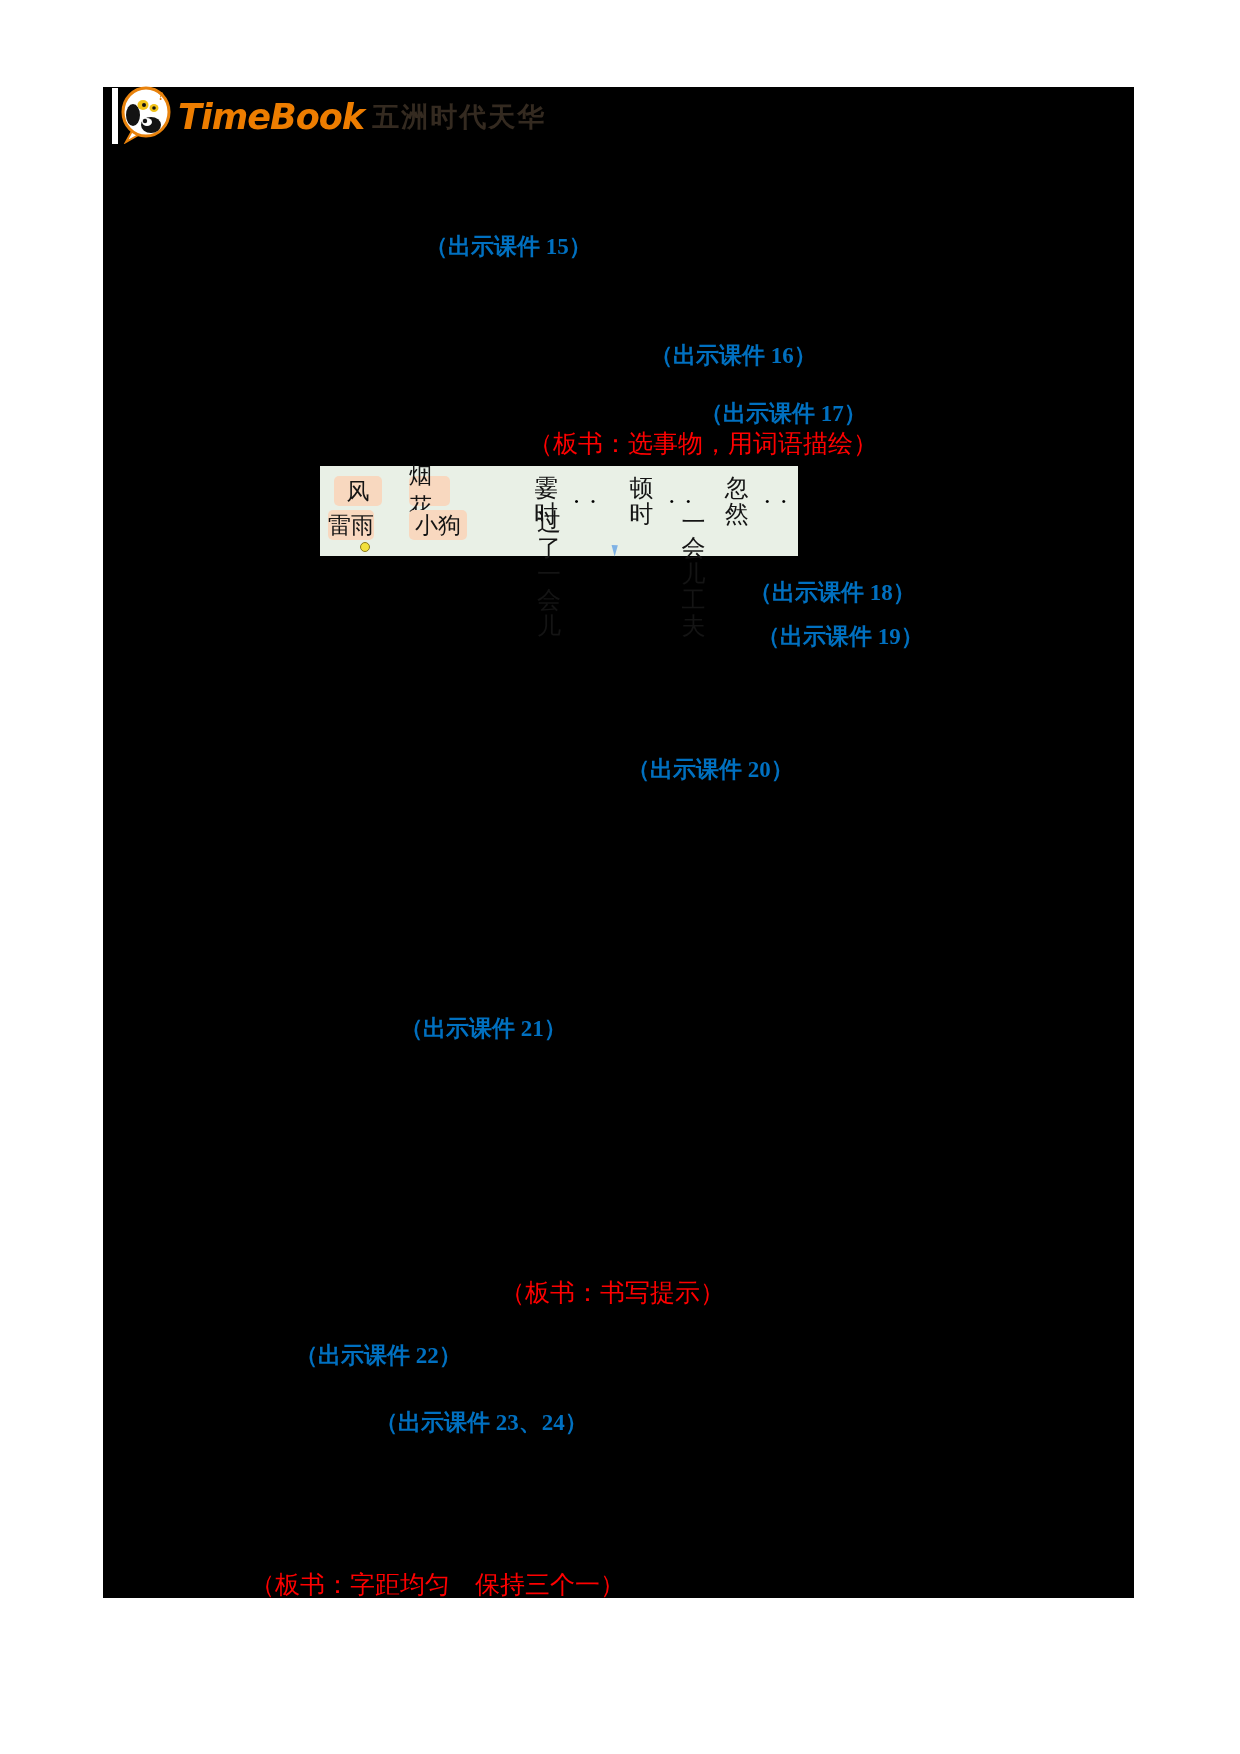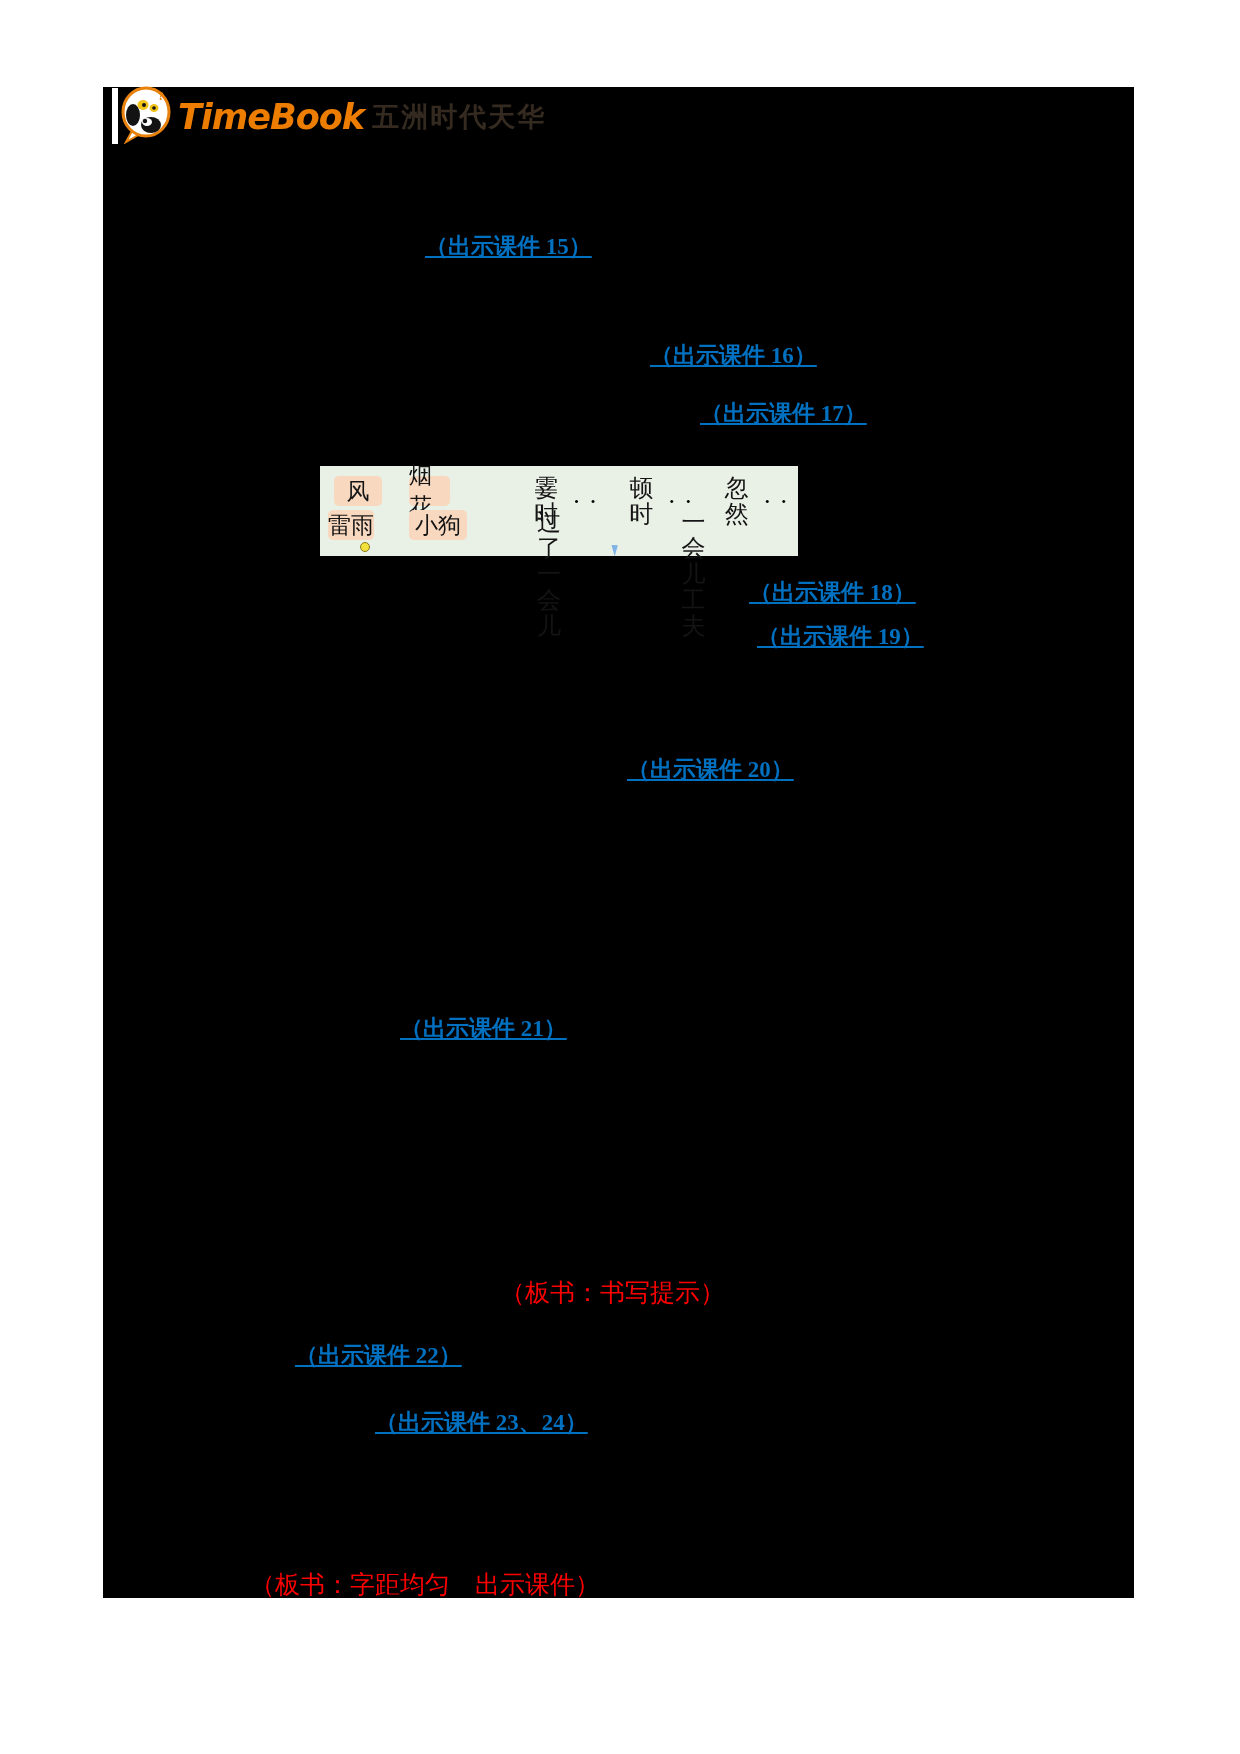--- a/index.html
+++ b/index.html
@@ -11,21 +11,21 @@
   .logo { position:absolute; left:112px; top:88px; height:58px; display:flex; align-items:center; }
   .logo-strip { position:absolute; left:0; top:0; width:6px; height:56px; background:#ffffff; }
   .logo-bubble { margin-left:8px; }
   .brand-text { font-family:"DejaVu Sans", sans-serif; font-weight:bold; font-style:italic;
                 font-size:35px; color:#ED7D00; letter-spacing:-1px; margin-left:6px; }
   .brand-cn { font-family:"DejaVu Sans", sans-serif; font-weight:bold; font-size:27px;
               color:#342a20; margin-left:8px; letter-spacing:2px; }
 
   
   .ann { position:absolute; white-space:pre; }
-  .blue { color:#0070C0; font-weight:bold; font-size:23px;text-decoration:underline; }
+  .blue { color:#0070C0; font-weight:bold; font-size:23px; }
   .red  { color:#FF0000; font-weight:normal; font-size:25px; }
 
   
   .word-box { position:absolute; left:320px; top:466px; width:478px; height:90px;
               background:#E9F0E6; color:#141414; }
   .chip { position:absolute; background:#F8D8BF; border-radius:5px; height:30px;
           display:flex; align-items:center; justify-content:center; font-size:23px; }
   .chip-feng   { left:14px;  top:10px; width:48px; }
   .chip-yanhua { left:89px;  top:10px; width:41px; }
   .chip-leiyu  { left:8px;   top:44px; width:46px; }
@@ -65,20 +65,21 @@
         <circle cx="25" cy="35" r="2.2" fill="#131313"></circle>
       </svg>
     </span>
     <span class="brand-text">TimeBook</span>
     <span class="brand-cn">五洲时代天华</span>
   </div>
 
   <div class="ann blue" style="left:425px; top:231px;">（出示课件 15）</div>
   <div class="ann blue" style="left:650px; top:340px;">（出示课件 16）</div>
   <div class="ann blue" style="left:700px; top:398px;text-align:right;">（出示课件 17）</div>
+  <div class="ann red" style="left:528px; top:427px;">（板书：选事物，用词语描绘）</div>
 
   <div class="word-box">
     <div class="chip chip-feng">
         <span>风</span>
       </div>
     <div class="chip chip-yanhua">
         <span>烟花</span>
       </div>
     <div class="chip chip-leiyu">
         <span>雷雨</span>
@@ -117,14 +118,14 @@
     <div class="cursor-arrow"></div>
   </div>
 
   <div class="ann blue" style="left:749px; top:577px;">（出示课件 18）</div>
   <div class="ann blue" style="left:757px; top:621px;">（出示课件 19）</div>
   <div class="ann blue" style="left:627px; top:754px;">（出示课件 20）</div>
   <div class="ann blue" style="left:400px; top:1013px;">（出示课件 21）</div>
   <div class="ann red" style="left:500px; top:1276px;">（板书：书写提示）</div>
   <div class="ann blue" style="left:295px; top:1340px;">（出示课件 22）</div>
   <div class="ann blue" style="left:375px; top:1407px;">（出示课件 23、24）</div>
-  <div class="ann red" style="left:250px; top:1568px;">（板书：字距均匀　出示课件）</div>
+  <div class="ann red" style="left:250px; top:1568px;">（板书：字距均匀　保持三个一）</div>
 </div>
 
 </body></html>

